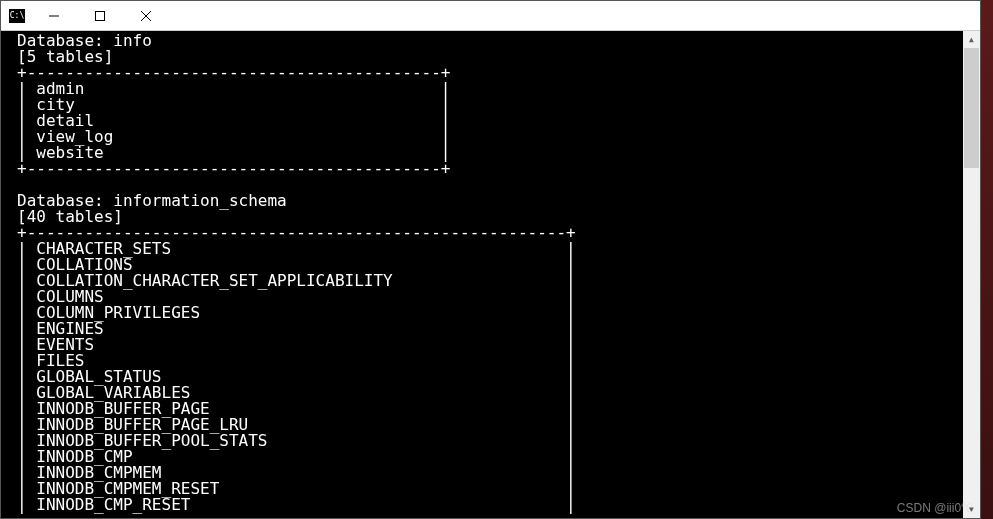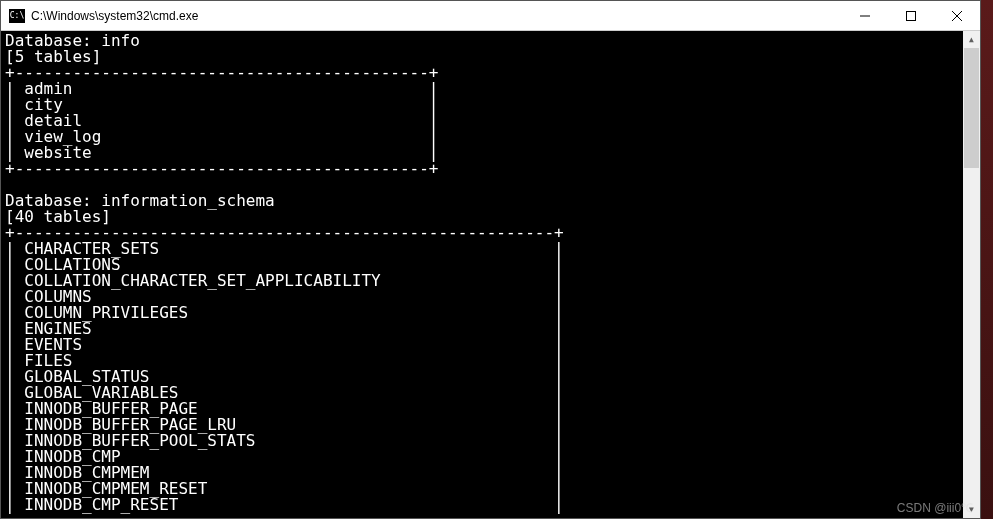--- a/index.html
+++ b/index.html
@@ -63,21 +63,21 @@
       background: #000;
       color: #fff;
       font-family: "NSimSun", "SimSun", "Consolas", monospace;
       font-size: 16px;
       line-height: 16px;
       position: relative;
       display: flex;
     }
     .terminal-content {
       flex: 1;
-      padding: 2px 0 0 4px;
+      padding: 2px 0 0 16px;
       white-space: pre;
       overflow: hidden;
     }
     .scrollbar {
       width: 17px;
       height: 100%;
       background: #f0f0f0;
       position: relative;
     }
     .scrollbar-up, .scrollbar-down {
@@ -120,21 +120,20 @@
     }
   </style>
 </head>
 <body>
 
 <div class="right-edge"></div>
 
 <div class="window">
   <div class="titlebar">
     <div class="titlebar-icon">C:\</div>
-    <div class="titlebar-title">C:\Windows\system32\cmd.exe</div>
     <div class="titlebar-buttons">
       <div class="titlebar-btn">
         <svg viewBox="0 0 10 10">
             <line x1="0" y1="5" x2="10" y2="5" stroke="currentColor" stroke-width="1"></line>
           </svg>
       </div>
       <div class="titlebar-btn">
         <svg viewBox="0 0 10 10">
             <rect x="0.5" y="0.5" width="9" height="9" stroke="currentColor" fill="none" stroke-width="1"></rect>
           </svg>

